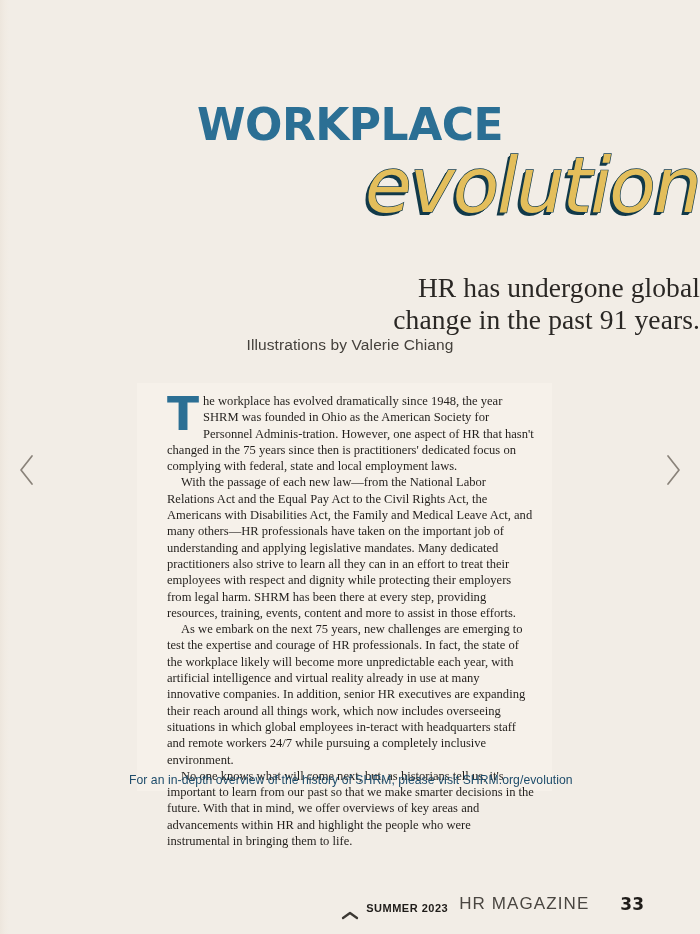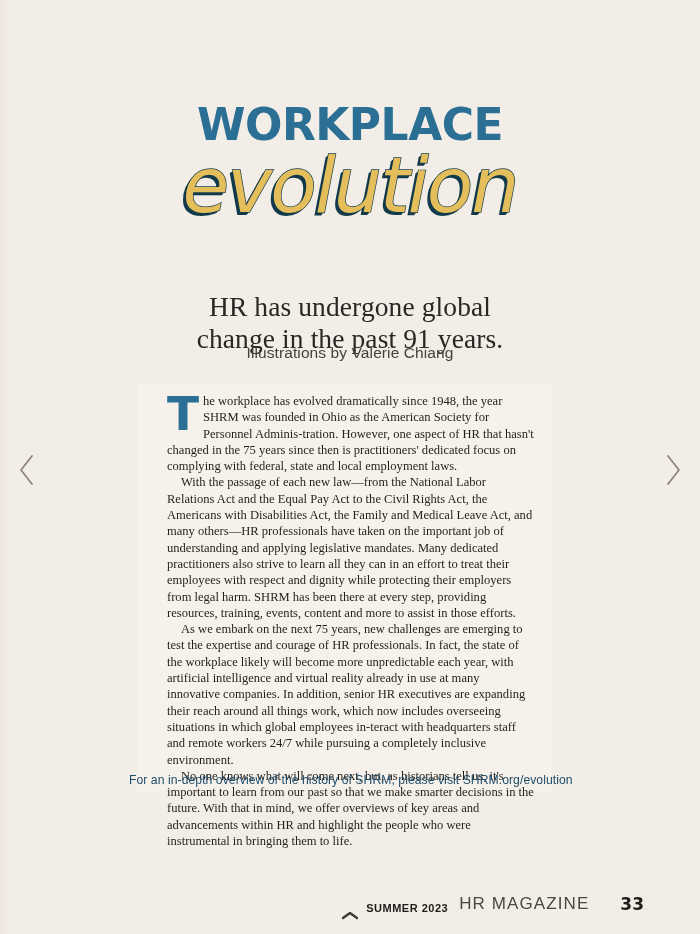--- a/index.html
+++ b/index.html
@@ -78,20 +78,21 @@
     color: #2B6F94;
     margin: 8px;
     padding: 0;
     white-space: nowrap;
   }
 
   .kicker-script-wrap {
     position: relative;
     height: 86px;
     margin-top: -6px;
+    text-align: right;
   }
   .kicker-script {
     position: absolute;
     left: 0;
     right: 0;
     top: 0;
     font-family: "DejaVu Sans", sans-serif;
     font-weight: normal;
     font-style: italic;
     font-size: 76px;
@@ -104,35 +105,35 @@
       -2px 2px 0 #123A4A,
       -3px 3px 0 #123A4A;
     white-space: nowrap;
   }
 
   
   .deck {
     position: absolute;
     left: 0;
     right: 0;
-    top: 291px;
-    text-align: center;
+    top: 272px;
+    text-align: right;
     font-family: "Liberation Serif", serif;
     font-size: 27.5px;
     line-height: 1.18;
     color: #2A2724;
     letter-spacing: 0.1px;
   }
   .deck .line { display: block; }
 
   .byline {
     position: absolute;
     left: 0;
     right: 0;
-    top: 344px;
+    top: 336px;
     text-align: center;
     font-family: "Liberation Sans", sans-serif;
     font-size: 15.5px;
     color: #45413C;
     letter-spacing: 0.1px;
   }
 
   
   .body-panel {
     position: absolute;

